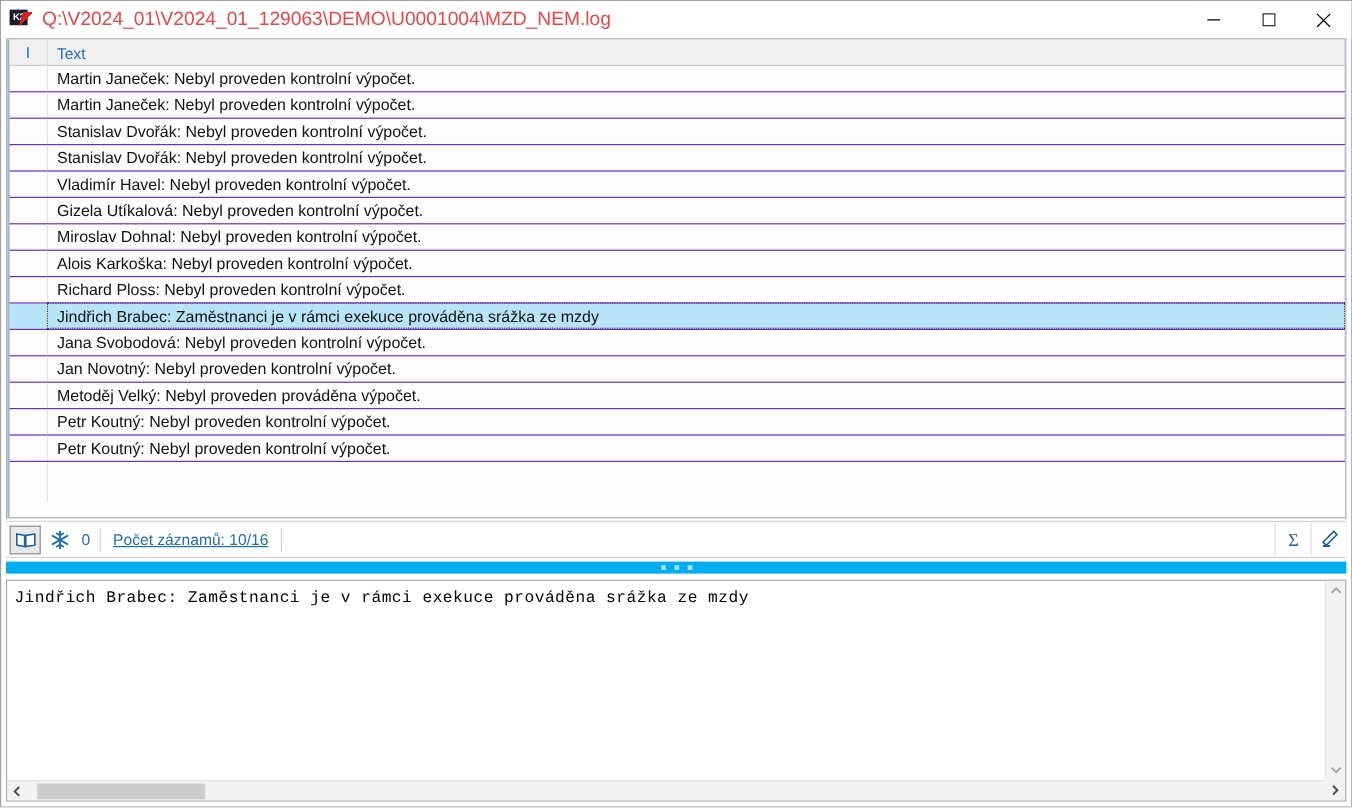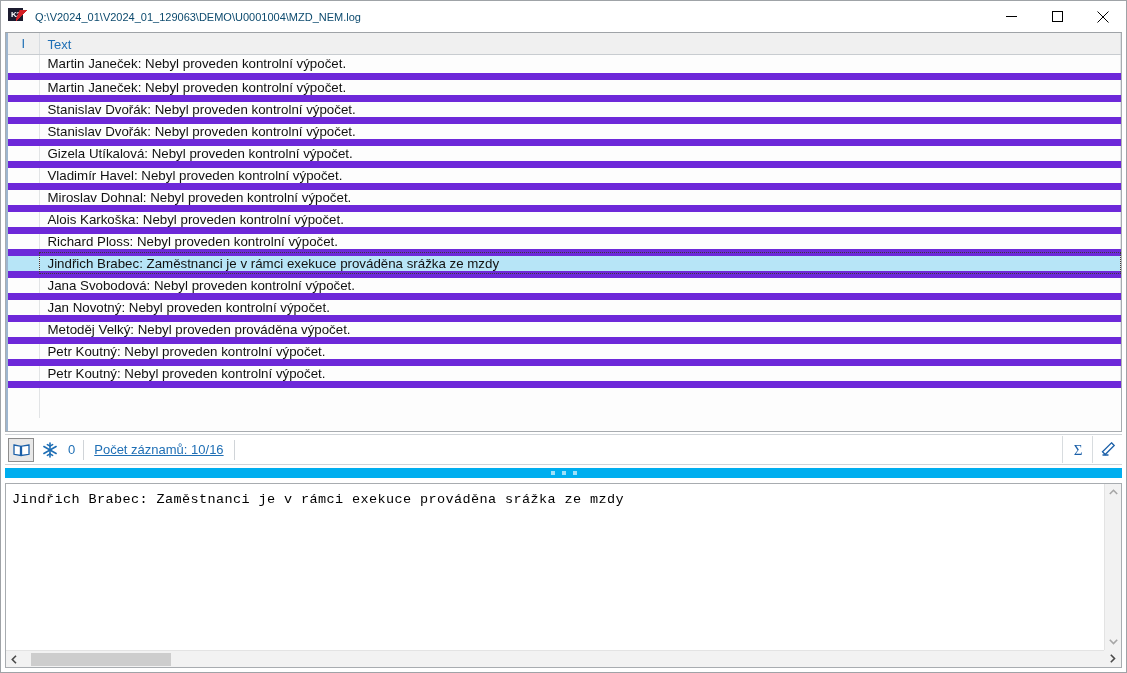--- a/index.html
+++ b/index.html
@@ -58,22 +58,22 @@
     letter-spacing: -0.5px;
   }
   .title-icon .swoosh {
     position: absolute;
     left: 8px; top: 2px;
     width: 11px; height: 15px;
     background: linear-gradient(135deg, #d32026 0%, #d32026 45%, rgba(211,32,38,0) 46%);
     clip-path: polygon(35% 0, 100% 0, 100% 40%, 60% 100%, 0 100%, 0 62%);
   }
   .title-text {
-    font-size: 11px;
-    color: #0c4a6e;
+    font-size: 16px;
+    color: #ef4444;
     white-space: nowrap;
     flex: 1;
     overflow: hidden;
   }
   .win-buttons {
     display: flex;
     height: 31px;
     flex: none;
   }
   .win-btn {
@@ -123,21 +123,21 @@
     box-sizing: border-box;
   }
   table.grid th.col-i {
     width: 31px;
     text-align: center;
     padding: 0;
     color: #1f6fb5;
   }
   table.grid td {
     height: 22px;
-    border-bottom: 7px solid #6d28d9;
+    border-bottom: 1px solid #6d28d9;
     border-right: 1px solid #e2e4e6;
     padding: 0 0 0 8px;
     font-size: 13.3px;
     color: #111111;
     white-space: nowrap;
     overflow: hidden;
     background: #fdfdfd;
     box-sizing: border-box;
   }
   table.grid td.col-i {
@@ -343,25 +343,25 @@
             <tr>
               <td class="col-i"></td>
               <td class="col-text">Stanislav Dvořák: Nebyl proveden kontrolní výpočet.</td>
             </tr>
             <tr>
               <td class="col-i"></td>
               <td class="col-text">Stanislav Dvořák: Nebyl proveden kontrolní výpočet.</td>
             </tr>
             <tr>
               <td class="col-i"></td>
+              <td class="col-text">Vladimír Havel: Nebyl proveden kontrolní výpočet.</td>
+            </tr>
+            <tr>
+              <td class="col-i"></td>
               <td class="col-text">Gizela Utíkalová: Nebyl proveden kontrolní výpočet.</td>
-            </tr>
-            <tr>
-              <td class="col-i"></td>
-              <td class="col-text">Vladimír Havel: Nebyl proveden kontrolní výpočet.</td>
             </tr>
             <tr>
               <td class="col-i"></td>
               <td class="col-text">Miroslav Dohnal: Nebyl proveden kontrolní výpočet.</td>
             </tr>
             <tr>
               <td class="col-i"></td>
               <td class="col-text">Alois Karkoška: Nebyl proveden kontrolní výpočet.</td>
             </tr>
             <tr>

